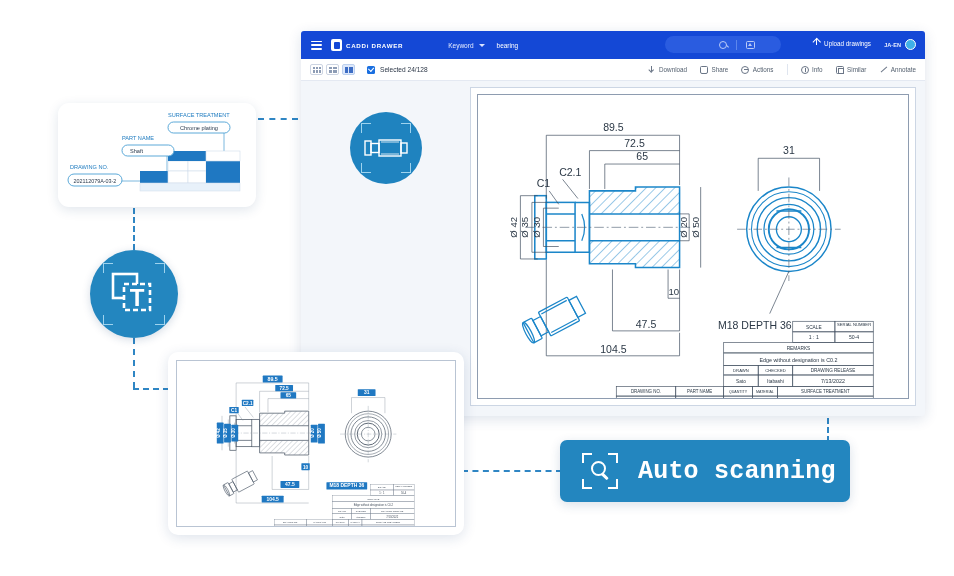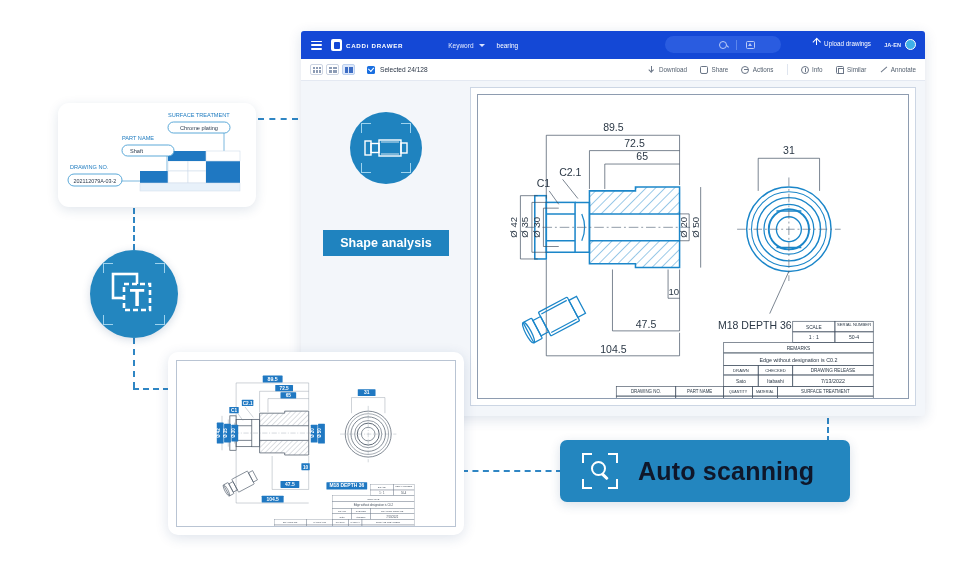--- a/index.html
+++ b/index.html
@@ -163,21 +163,21 @@
     box-shadow:0 3px 11px rgba(20,60,110,.16);
   }
   .auto-icon { width:36px;height:36px; position:relative; flex:0 0 auto; }
   .auto-icon i { position:absolute; width:10px;height:10px; }
   .auto-icon i.tl{left:0;top:0;border-left:2.4px solid #fff;border-top:2.4px solid #fff;}
   .auto-icon i.tr{right:0;top:0;border-right:2.4px solid #fff;border-top:2.4px solid #fff;}
   .auto-icon i.bl{left:0;bottom:0;border-left:2.4px solid #fff;border-bottom:2.4px solid #fff;}
   .auto-icon i.br{right:0;bottom:0;border-right:2.4px solid #fff;border-bottom:2.4px solid #fff;}
   .auto-mag { position:absolute; left:9px; top:8px; width:15px;height:15px;border:2.4px solid #fff;border-radius:50%; }
   .auto-mag::after{content:"";position:absolute;right:-5px;bottom:-3.5px;width:8px;height:2.6px;background:#fff;transform:rotate(45deg);border-radius:1px;}
-  .auto-text { color:#0f172a; font-size:25px; font-weight:700; letter-spacing:.2px; white-space:nowrap; }
+  .auto-text { color:#ffffff; font-size:25px; font-weight:700; letter-spacing:.2px; white-space:nowrap;font-family:Liberation Mono, monospace; }
 
   
   .dash { position:absolute; }
   .dash.h { border-top:2.4px dashed #2f86c4; }
   .dash.v { border-left:2.4px dashed #2f86c4; }
 
   svg { display:block; }
 </style>
 </head>
 <body>
@@ -295,21 +295,20 @@
             </div>
           <svg width="44" height="22" viewBox="0 0 44 22">
             <rect x="1" y="4" width="6" height="14" fill="none" stroke="#fff" stroke-width="1.4"></rect>
             <rect x="7" y="6.5" width="8" height="9" fill="none" stroke="#fff" stroke-width="1.4"></rect>
             <rect x="15" y="3" width="22" height="16" fill="none" stroke="#fff" stroke-width="1.4"></rect>
             <rect x="37" y="6" width="6" height="10" fill="none" stroke="#fff" stroke-width="1.4"></rect>
             <line x1="17" y1="5" x2="35" y2="5" stroke="#fff" stroke-width="0.8"></line>
             <line x1="17" y1="17" x2="35" y2="17" stroke="#fff" stroke-width="0.8"></line>
           </svg>
         </div>
-        <div class="pbtn first">Shape analysis</div>
       </div>
 
       <div class="sheet">
         <div class="sheet-inner">
           <svg width="100%" height="100%" viewBox="0 0 440 316" preserveAspectRatio="xMidYMid meet" font-family="Liberation Sans, sans-serif">
             <g stroke="#1b86c9" fill="none" stroke-width="1.6">
 
               <rect x="55" y="105" width="12" height="66"></rect>
               <rect x="67" y="112" width="30" height="52"></rect>
               <line x1="67" y1="124" x2="97" y2="124"></line>

